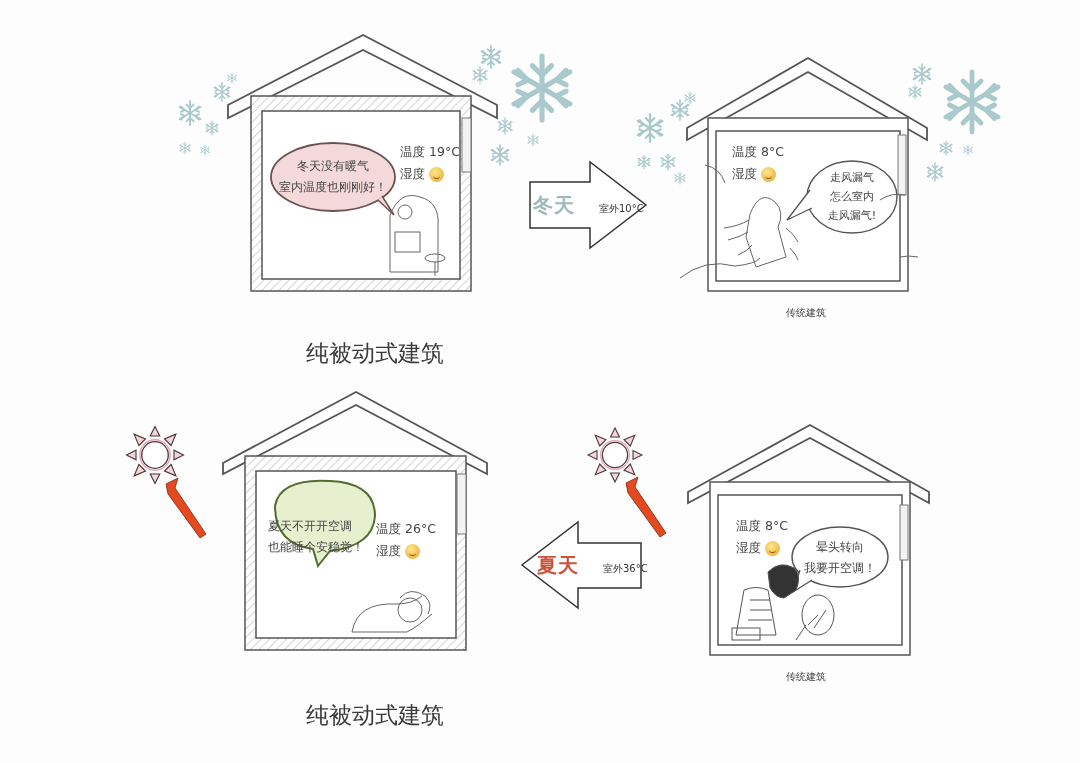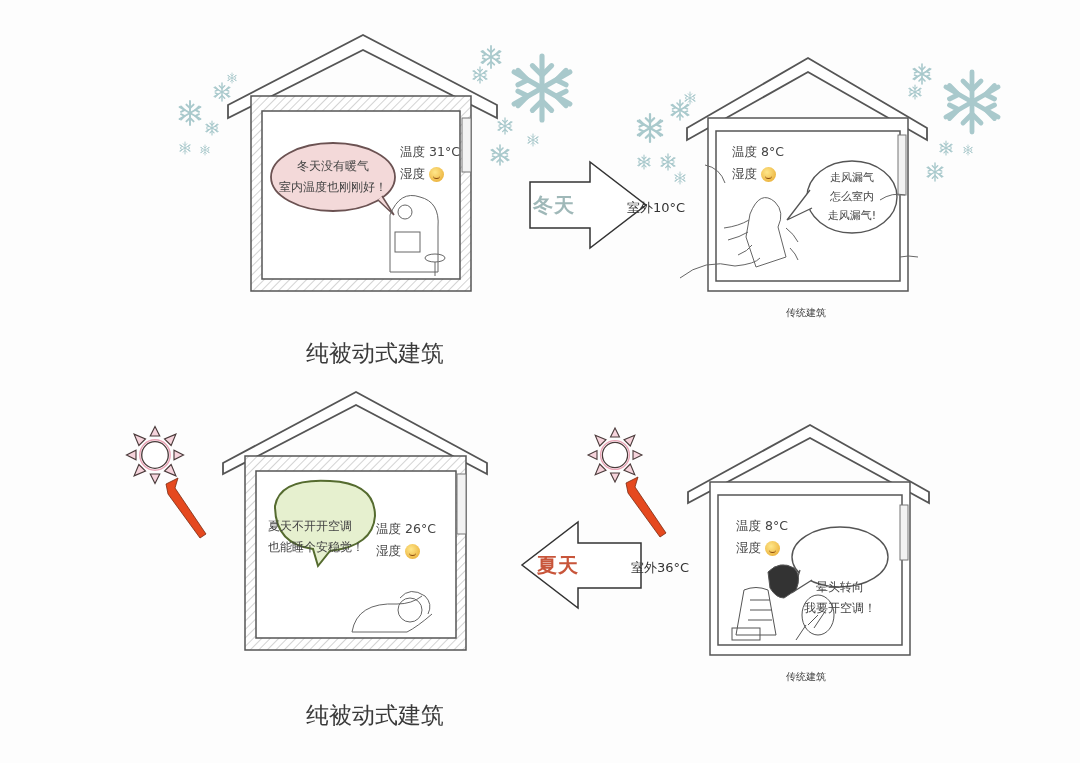--- a/index.html
+++ b/index.html
@@ -5,21 +5,21 @@
   html,body{margin:0;padding:0;background:#fdfdfd;}
   body{width:1080px;height:763px;position:relative;overflow:hidden;font-family:"DejaVu Sans","Liberation Sans",sans-serif;color:#333;}
   svg.layer{position:absolute;left:0;top:0;}
   .label{position:absolute;color:#3a3a3a;white-space:nowrap;}
   .big-label{font-size:23px;margin-top:32px;}
   .small-label{font-size:10px;}
   .temp{font-size:12.5px;color:#444;line-height:22px;}
   .bubble-text{position:absolute;font-size:12px;color:#444;text-align:center;line-height:21px;white-space:nowrap;}
   .arrow-text{position:absolute;white-space:nowrap;display:flex;align-items:baseline;gap:24px;}
   .season{font-size:20px;font-weight:bold;letter-spacing:1px;}
-  .outside{font-size:13px;color:#333;margin-left:28px;}
+  .outside{font-size:10px;color:#333;}
   .smiley{display:inline-block;width:15px;height:15px;border-radius:50%;background:radial-gradient(circle at 40% 35%,#ffe78a,#e6a52a);vertical-align:middle;margin-left:4px;position:relative;}
   .smiley::after{content:"";position:absolute;left:4px;top:8px;width:7px;height:3px;border-bottom:1.5px solid #8a4a10;border-radius:0 0 5px 5px;}
 </style>
 </head>
 <body>
 
 <svg class="layer" width="1080" height="763" viewBox="0 0 1080 763">
   <defs>
     <pattern id="hatch" width="6" height="6" patternUnits="userSpaceOnUse" patternTransform="rotate(45)">
       <rect width="6" height="6" fill="#fff"></rect>
@@ -163,21 +163,21 @@
     <use href="#sun" transform="translate(615,455) scale(0.9)"></use>
     <use href="#ray" transform="translate(626,483)"></use>
   </g>
 </svg>
 
 <div class="bubble-text" style="left:271px;top:156px;width:124px;">
   <div>冬天没有暖气</div>
   <div>室内温度也刚刚好！</div>
 </div>
 <div class="label temp" style="left:400px;top:141px;">
-  <div>温度 31°C</div>
+  <div>温度 19°C</div>
   <div><span>湿度</span><span class="smiley"></span></div>
 </div>
 <div class="label big-label" style="left:306px;top:306px;">纯被动式建筑</div>
 
 <div class="arrow-text" style="left:533px;top:192px;">
   <span class="season" style="color:#9fb8b8;">冬天</span>
   <span class="outside">室外10°C</span>
 </div>
 
 <div class="label temp" style="left:732px;top:141px;">
@@ -203,17 +203,17 @@
 
 <div class="arrow-text" style="left:537px;top:552px;">
   <span class="season" style="color:#c8553a;">夏天</span>
   <span class="outside">室外36°C</span>
 </div>
 
 <div class="label temp" style="left:736px;top:515px;">
   <div>温度 8°C</div>
   <div><span>湿度</span><span class="smiley"></span></div>
 </div>
-<div class="bubble-text" style="left:796px;top:537px;width:88px;margin-top:40px;">
+<div class="bubble-text" style="left:796px;top:537px;width:88px;">
   <div>晕头转向</div>
   <div>我要开空调！</div>
 </div>
 <div class="label small-label" style="left:786px;top:670px;">传统建筑</div>
 
 </body></html>

